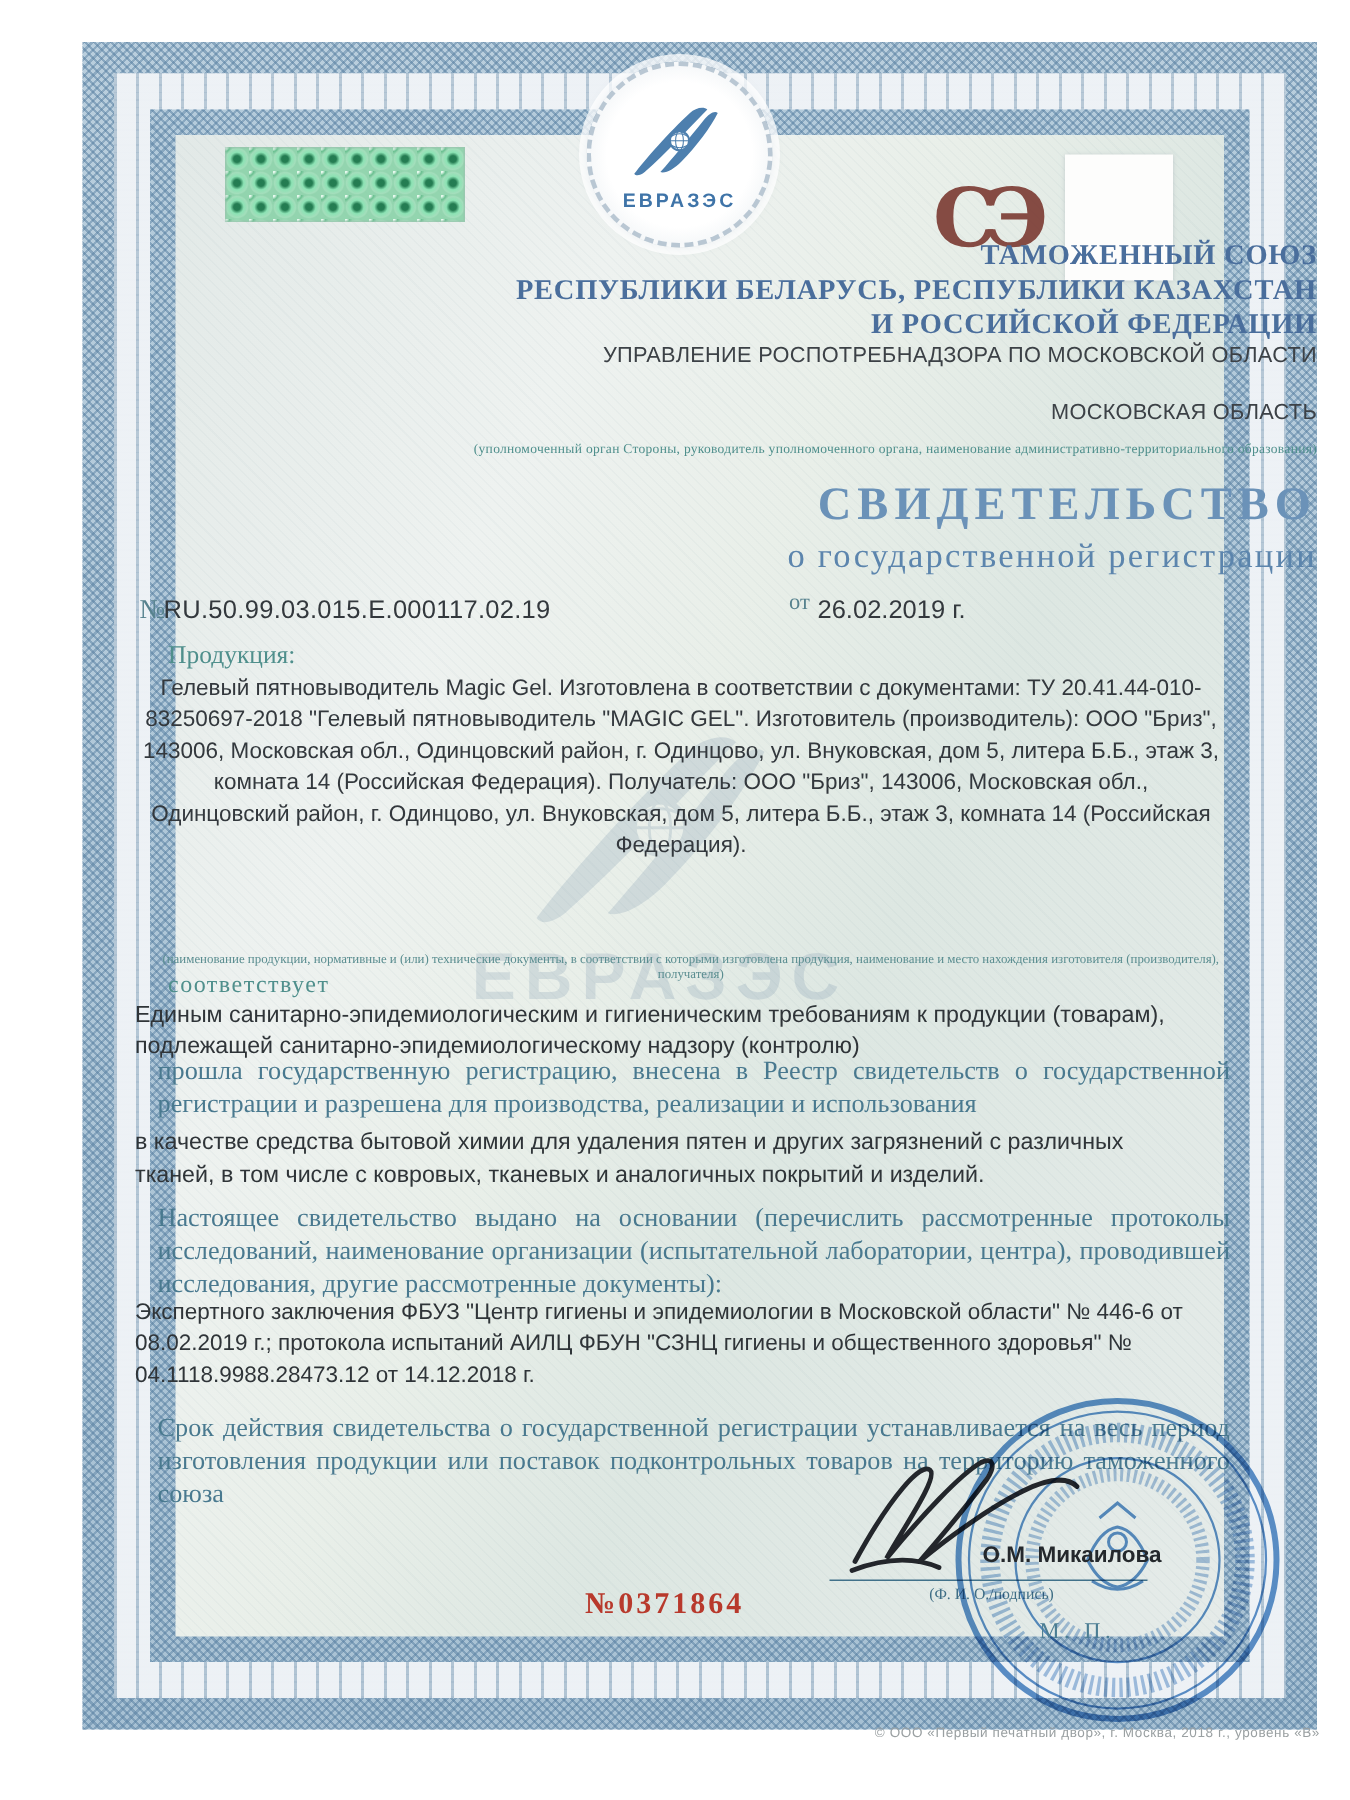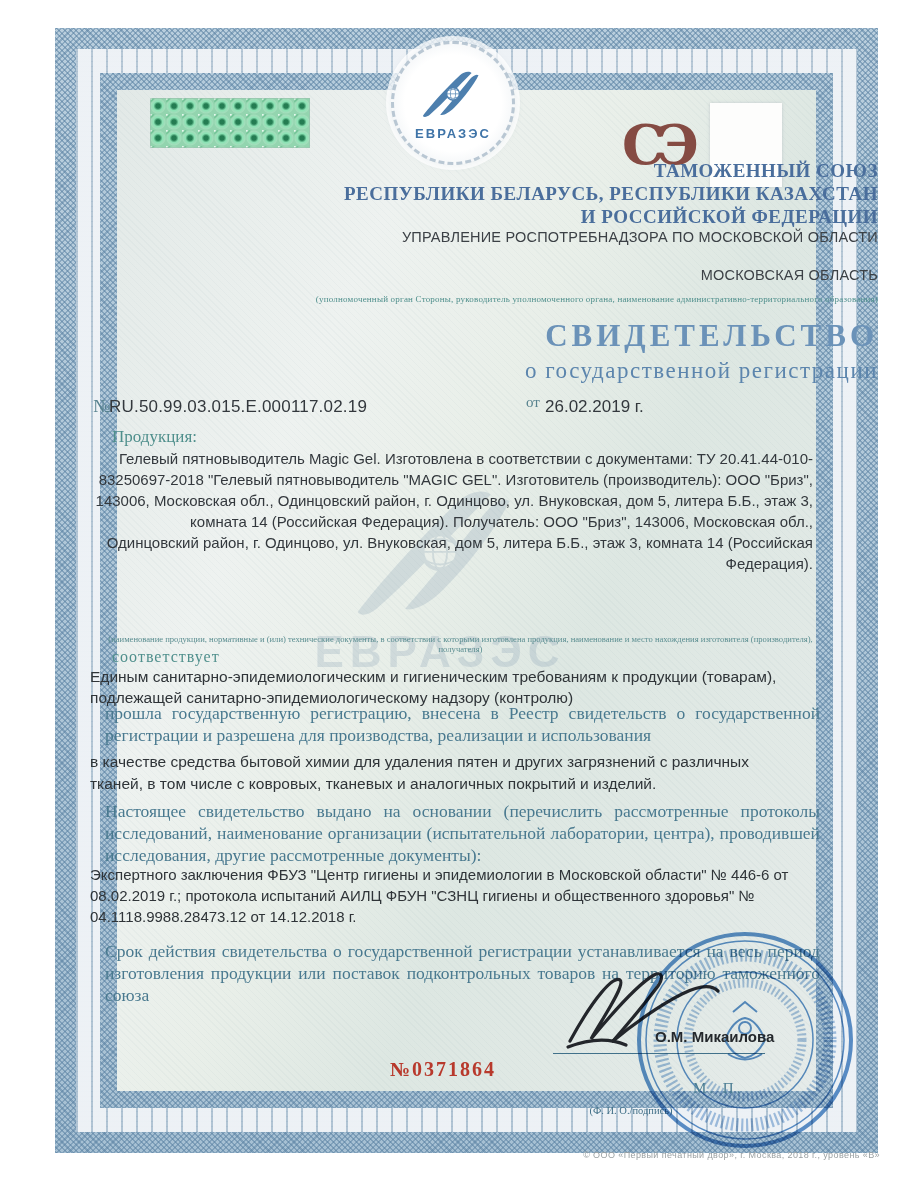--- a/index.html
+++ b/index.html
@@ -65,21 +65,21 @@
   .cert-subtitle{top:330px;font-family:Liberation Serif, serif;color:#5c85ad;font-size:23px;letter-spacing:1.5px;}
 
   .reg-row{top:366px;left:38px;width:750px;height:24px;}
   .lbl-teal{font-family:"Liberation Serif",serif;color:#57828e;}
   .reg-num-label{position:absolute;left:0;top:2px;font-size:18px;}
   .reg-num{position:absolute;left:16px;top:3px;font-size:17px;color:#33383d;letter-spacing:.2px;}
   .reg-date-label{position:absolute;left:433px;top:0px;font-size:15px;}
   .reg-date{position:absolute;left:452px;top:3px;font-size:17px;color:#33383d;}
 
   .product-label{left:57px;top:399px;font-family:"Liberation Serif",serif;color:#4f8f8c;font-size:17px;}
-  .product-desc{left:40px;top:420px;width:718px;color:#33383d;font-size:15px;line-height:21px;text-align:right;}
+  .product-desc{left:40px;top:420px;width:718px;color:#33383d;font-size:15px;line-height:21px;text-align:center;}
 
   .watermark{left:245px;top:447px;width:280px;height:235px;opacity:.20;z-index:1;
     display:flex;flex-direction:column;align-items:center;}
   .watermark .wm-word{font-family:"Liberation Sans",sans-serif;font-weight:bold;color:#6d8aa5;
     font-size:44px;letter-spacing:6px;margin-top:-8px;}
 
   .product-note{left:38px;top:606px;width:735px;text-align:center;
     font-family:"Liberation Serif",serif;color:#5a8d90;font-size:8.6px;}
 
   .compliance-lead{left:57px;top:620px;font-family:"Liberation Serif",serif;color:#4f8f8c;font-size:16px;letter-spacing:1px;}
@@ -93,22 +93,22 @@
   .basis-docs{left:35px;top:836px;width:722px;color:#2f3438;font-size:15px;line-height:21px;}
 
   .validity{left:50px;top:912px;width:715px;}
 
   .sig-caption{left:35px;top:985px;width:390px;font-size:15px;line-height:21px;text-align:justify;}
   .serial{left:335px;top:1030px;font-family:"Liberation Serif",serif;font-weight:bold;
     color:#b8392c;font-size:20px;letter-spacing:2px;}
 
   .signature{left:505px;top:925px;width:195px;height:105px;z-index:3;}
   .sig-line{left:498px;top:1025px;width:212px;border-top:1.5px solid #41718a;height:0;}
-  .sig-line-note{left:470px;top:1030px;width:212px;text-align:center;
-    font-family:"Liberation Serif",serif;color:#3f6e86;font-size:10.5px;margin-top:47px;}
+  .sig-line-note{left:500px;top:1030px;width:212px;text-align:center;
+    font-family:"Liberation Serif",serif;color:#3f6e86;font-size:10.5px;}
   .signer{left:600px;top:1000px;font-size:15px;color:#24282c;font-weight:bold;z-index:4;}
   .stamp{left:578px;top:900px;width:224px;height:224px;z-index:3;mix-blend-mode:multiply;}
   .stamp-note{left:638px;top:1052px;font-family:"Liberation Serif",serif;color:#4b7d93;
     font-size:15px;letter-spacing:3px;z-index:4;}
 
   .print-info{position:absolute;right:20px;top:1150px;color:#9aa0a2;font-size:9px;letter-spacing:.4px;}
 </style>
 </head>
 <body>
 

